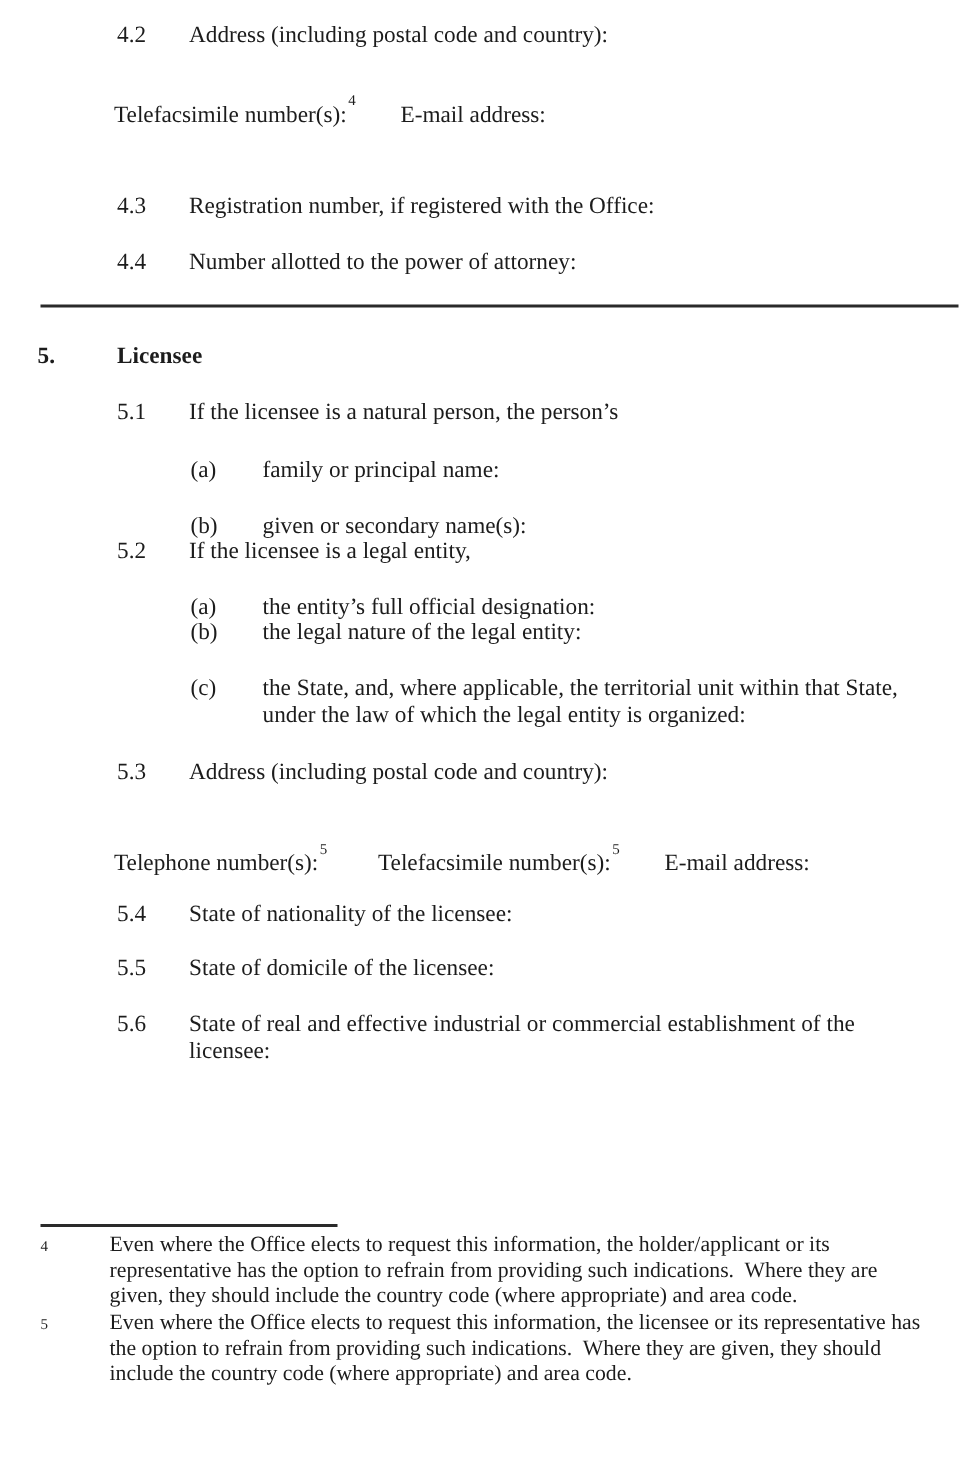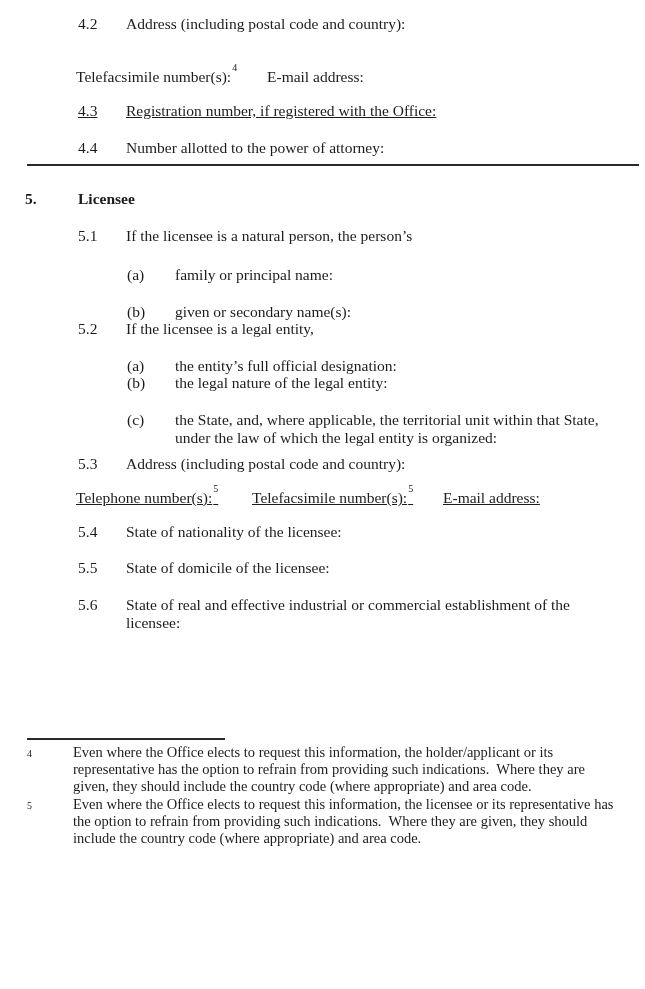--- a/index.html
+++ b/index.html
@@ -87,27 +87,27 @@
     font-size: 10px;
     padding-top: 1px;
   }
   .footnote .fn-text {
     flex: 1 1 auto;
     white-space: pre-wrap;
   }
 
   
   .mt36  { margin-top: 36px; }
-  .mt39  { margin-top: 17px; text-decoration: underline; }
+  .mt39  { margin-top: 44px; }
   .mt40  { margin-top: 17px; }
   .mt20  { margin-top: 20px; }
   .mt21  { }
   .mt22  { margin-top: 22px; }
   .mt24  { margin-top: 24px; }
-  .mt18  { margin-top: 8px; }
+  .mt18  { margin-top: 20px; }
   .mt19  { margin-top: 19px; }
   .mt106 { margin-top: 106px; }
   .mt4   { margin-top: 4px; }
   .mt1   { margin-top: 1px; }
 </style>
 </head>
 <body>
 
 <div class="page">
 

